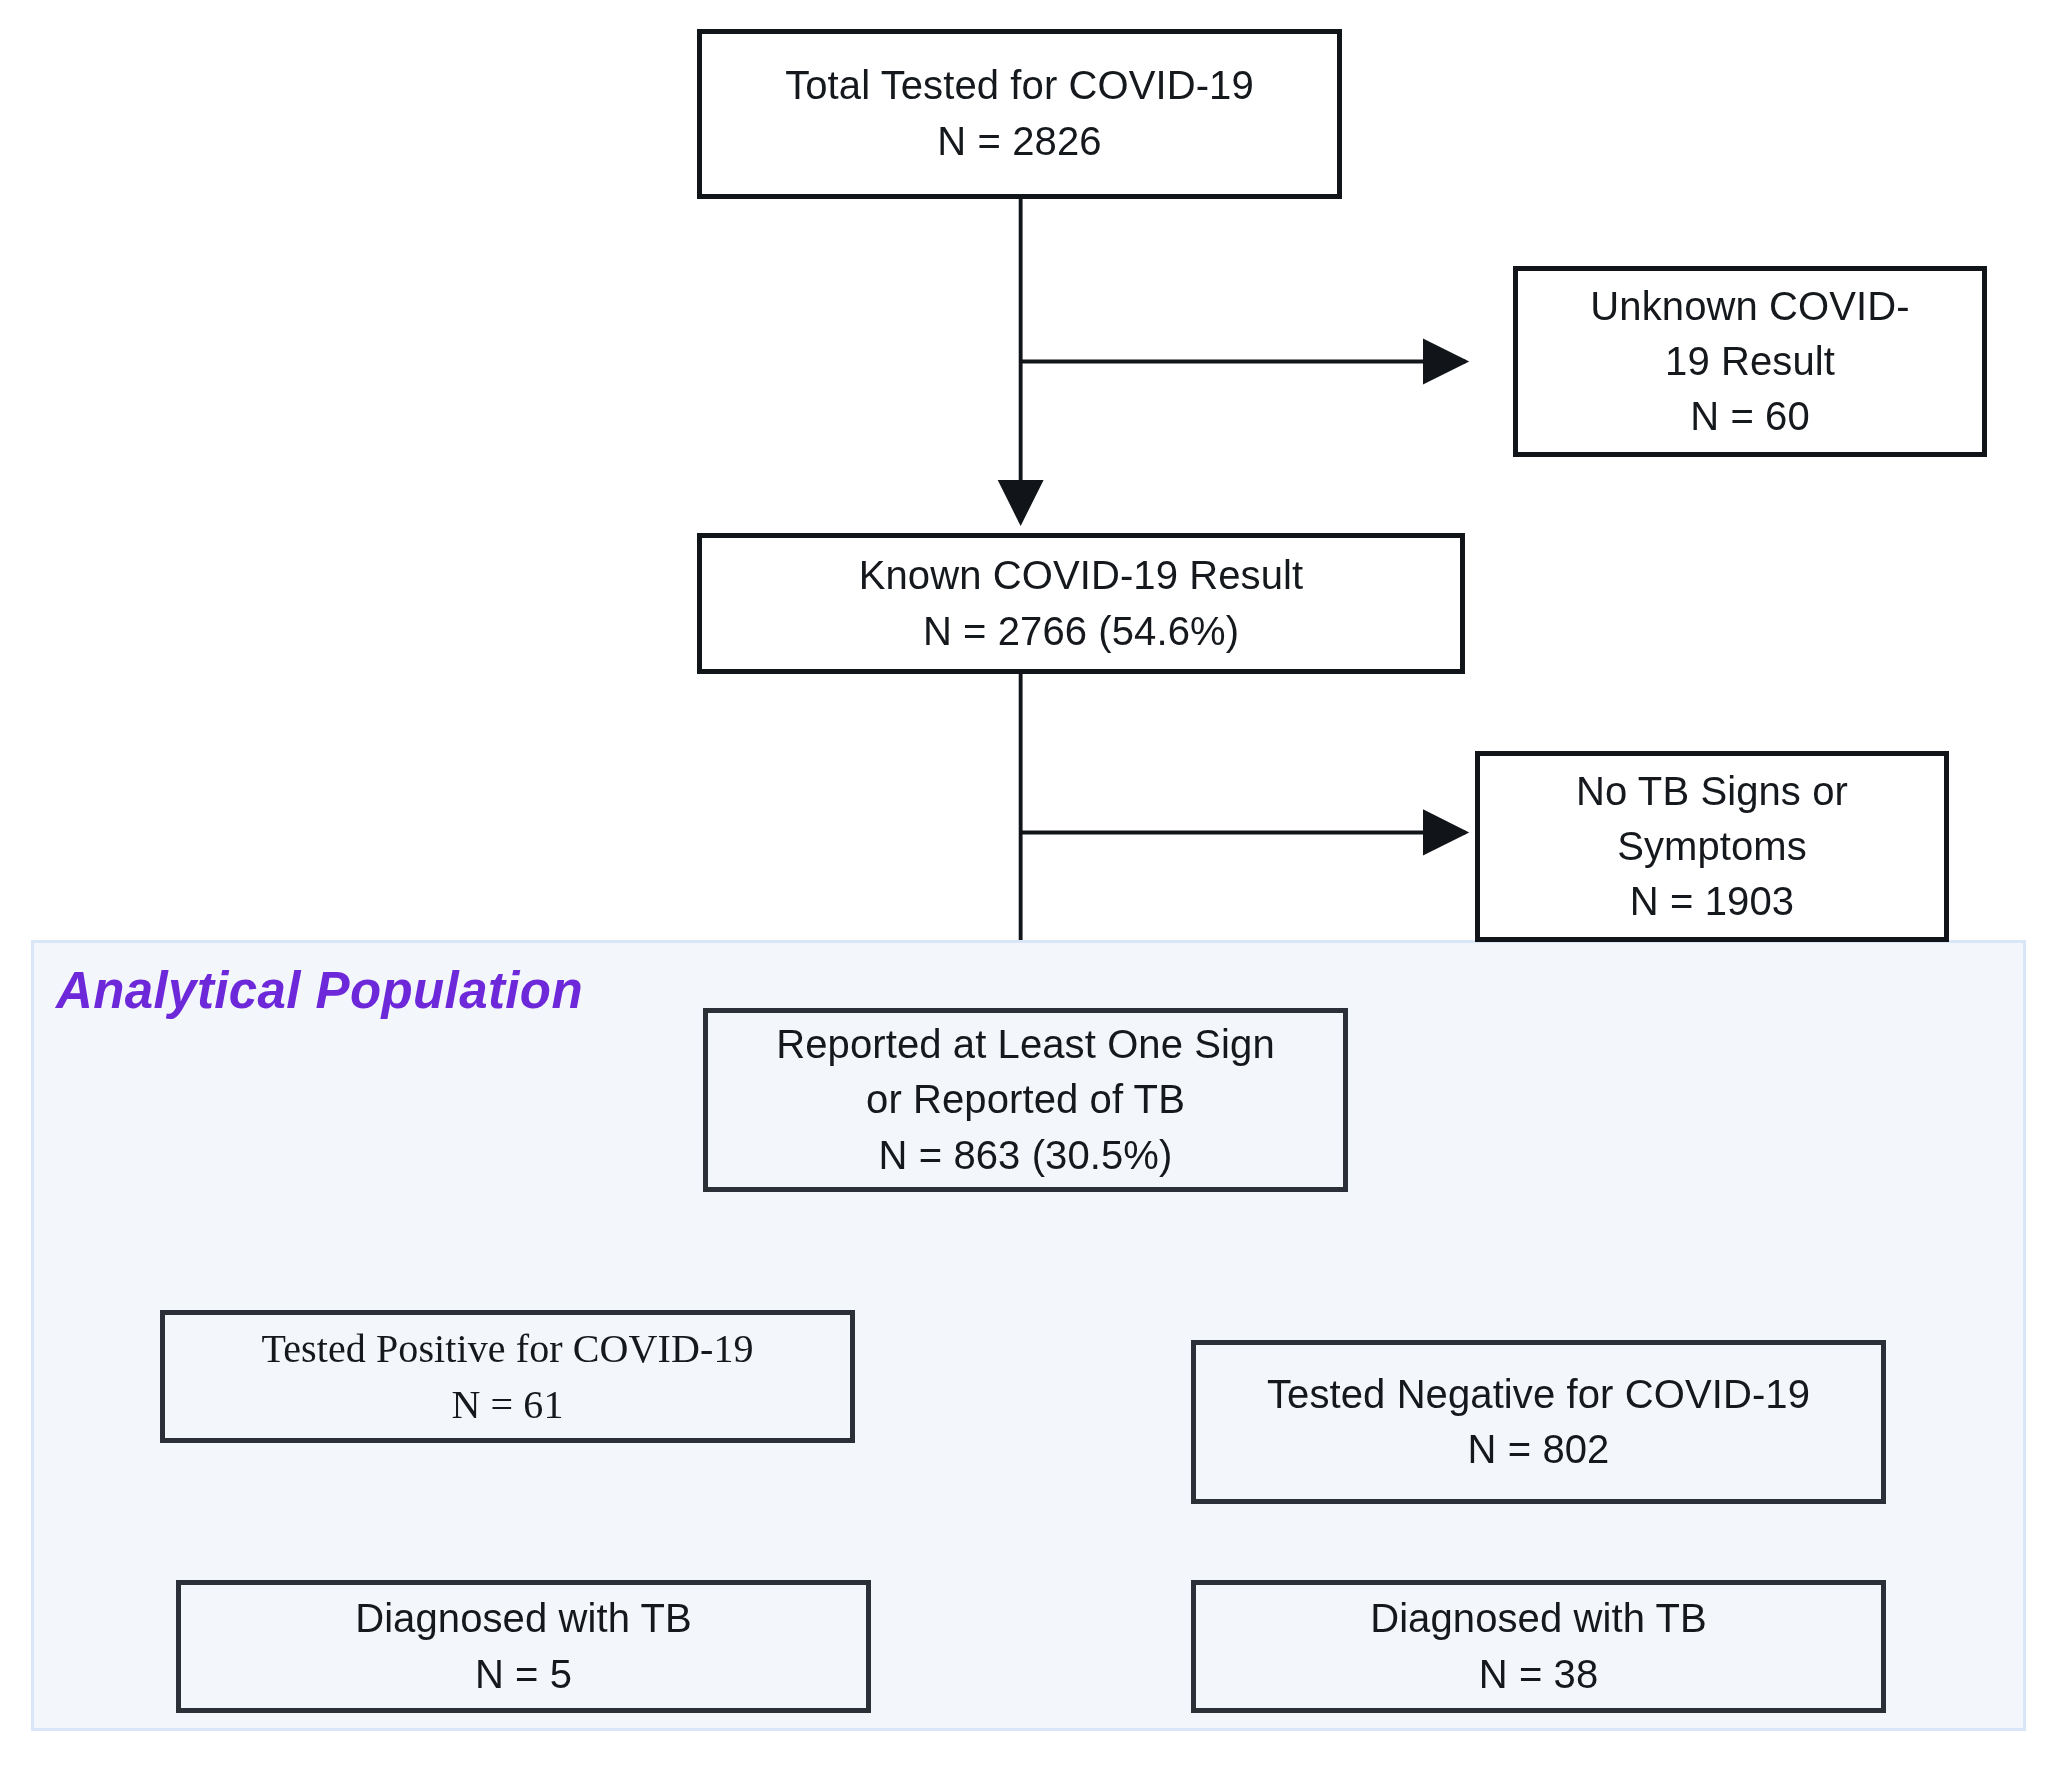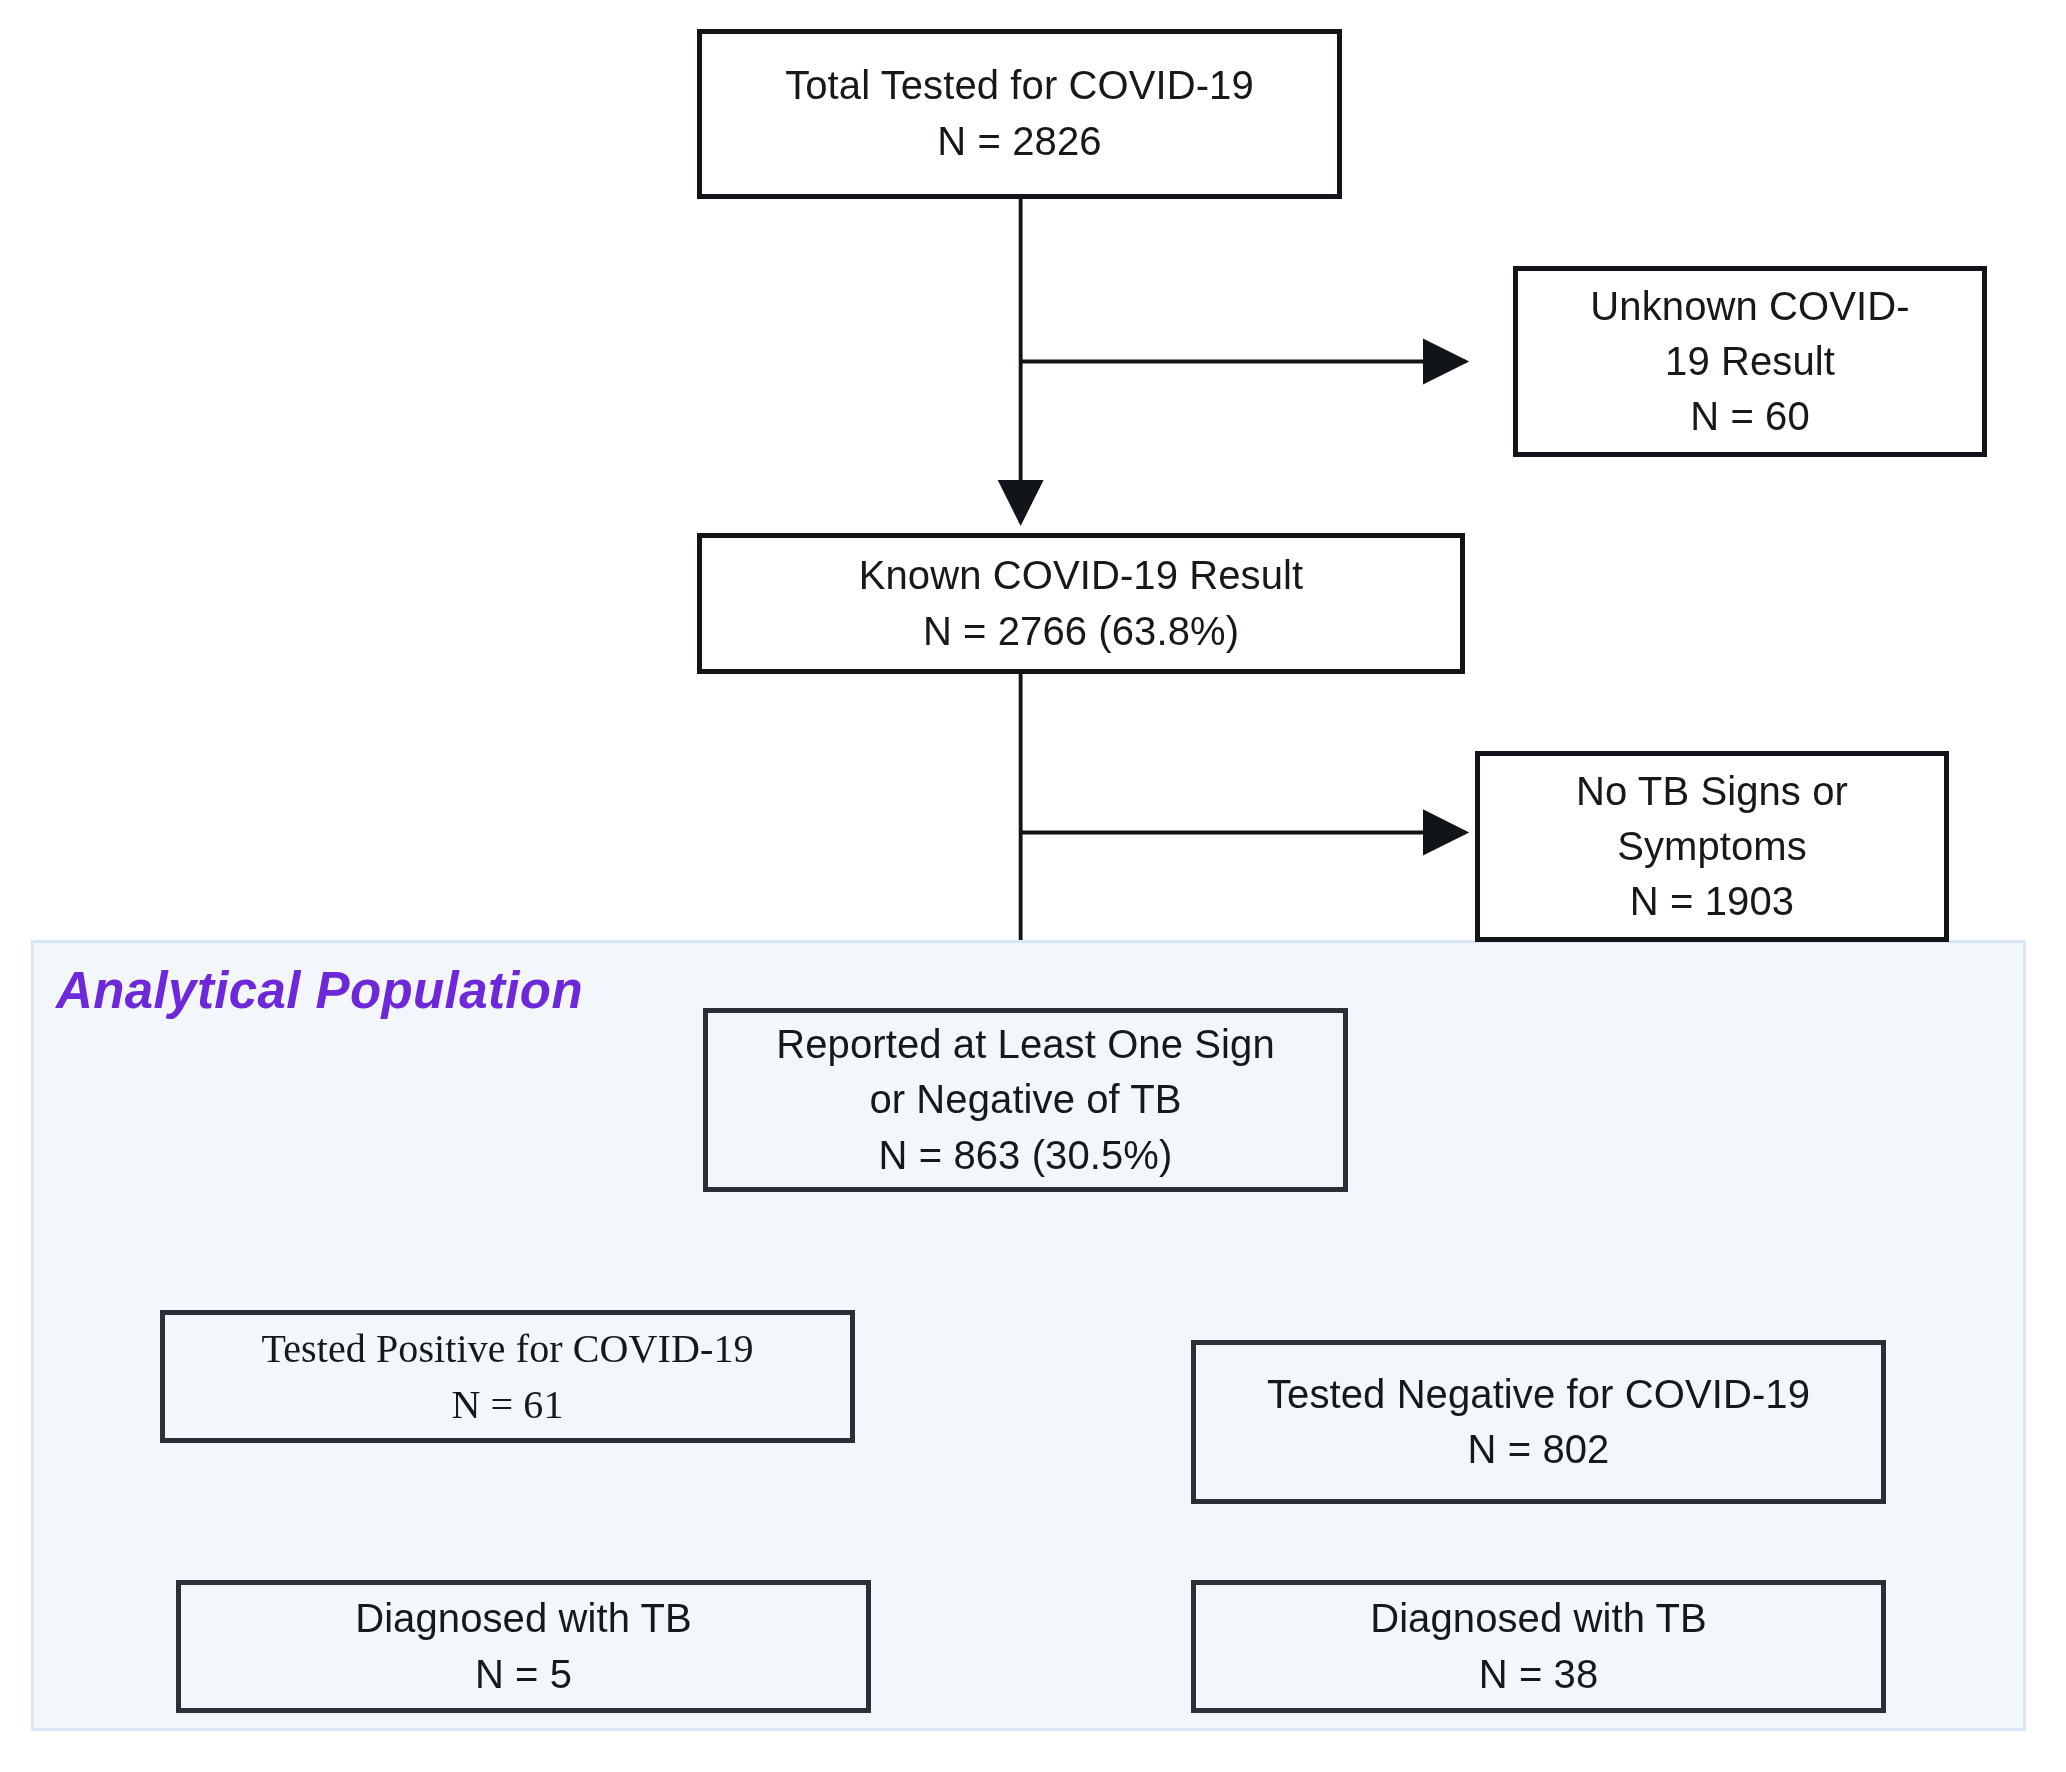--- a/index.html
+++ b/index.html
@@ -141,32 +141,32 @@
   </div>
 
   <div class="node" id="node-unknown">
     <span class="line">Unknown COVID-</span>
     <span class="line">19 Result</span>
     <span class="line">N = 60</span>
   </div>
 
   <div class="node" id="node-known">
     <span class="line">Known COVID-19 Result</span>
-    <span class="line">N = 2766 (63.8%)</span>
+    <span class="line">N = 2766 (54.6%)</span>
   </div>
 
   <div class="node" id="node-no-tb">
     <span class="line">No TB Signs or</span>
     <span class="line">Symptoms</span>
     <span class="line">N = 1903</span>
   </div>
 
   <div class="node shaded" id="node-reported">
     <span class="line">Reported at Least One Sign</span>
-    <span class="line">or Negative of TB</span>
+    <span class="line">or Reported of TB</span>
     <span class="line">N = 863 (30.5%)</span>
   </div>
 
   <div class="node shaded" id="node-tested-positive">
     <span class="line">Tested Positive for COVID-19</span>
     <span class="line">N = 61</span>
   </div>
 
   <div class="node shaded" id="node-tested-negative">
     <span class="line">Tested Negative for COVID-19</span>

